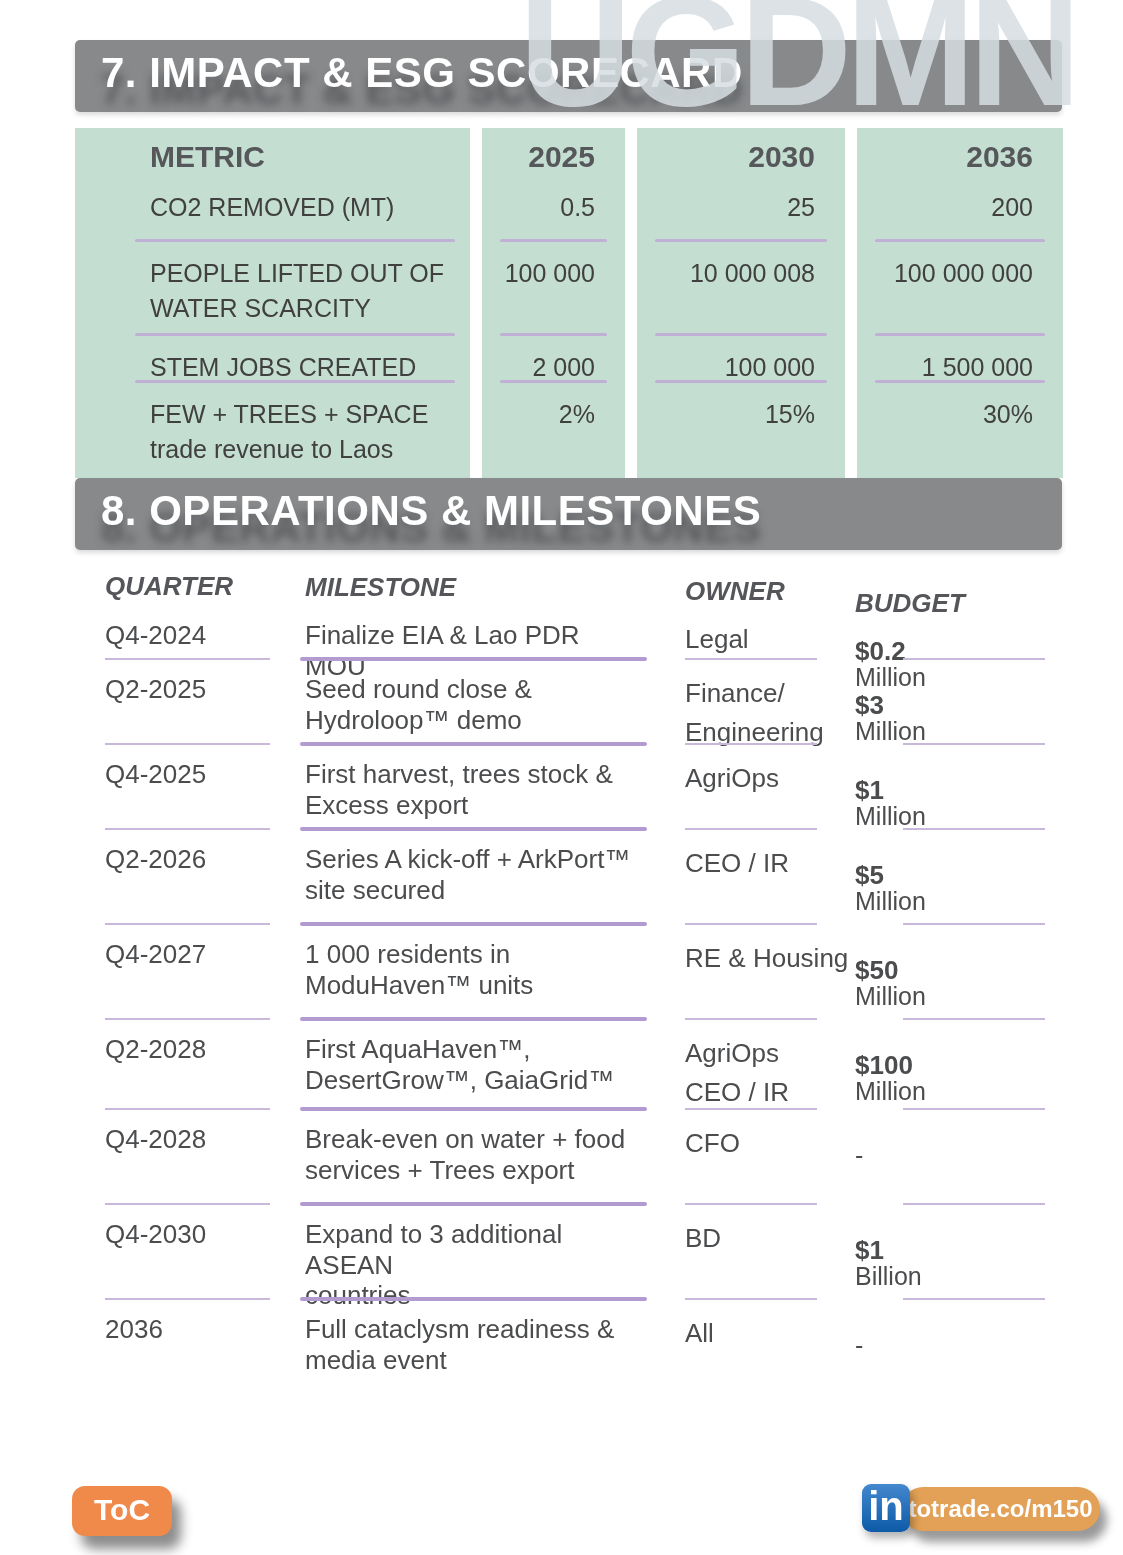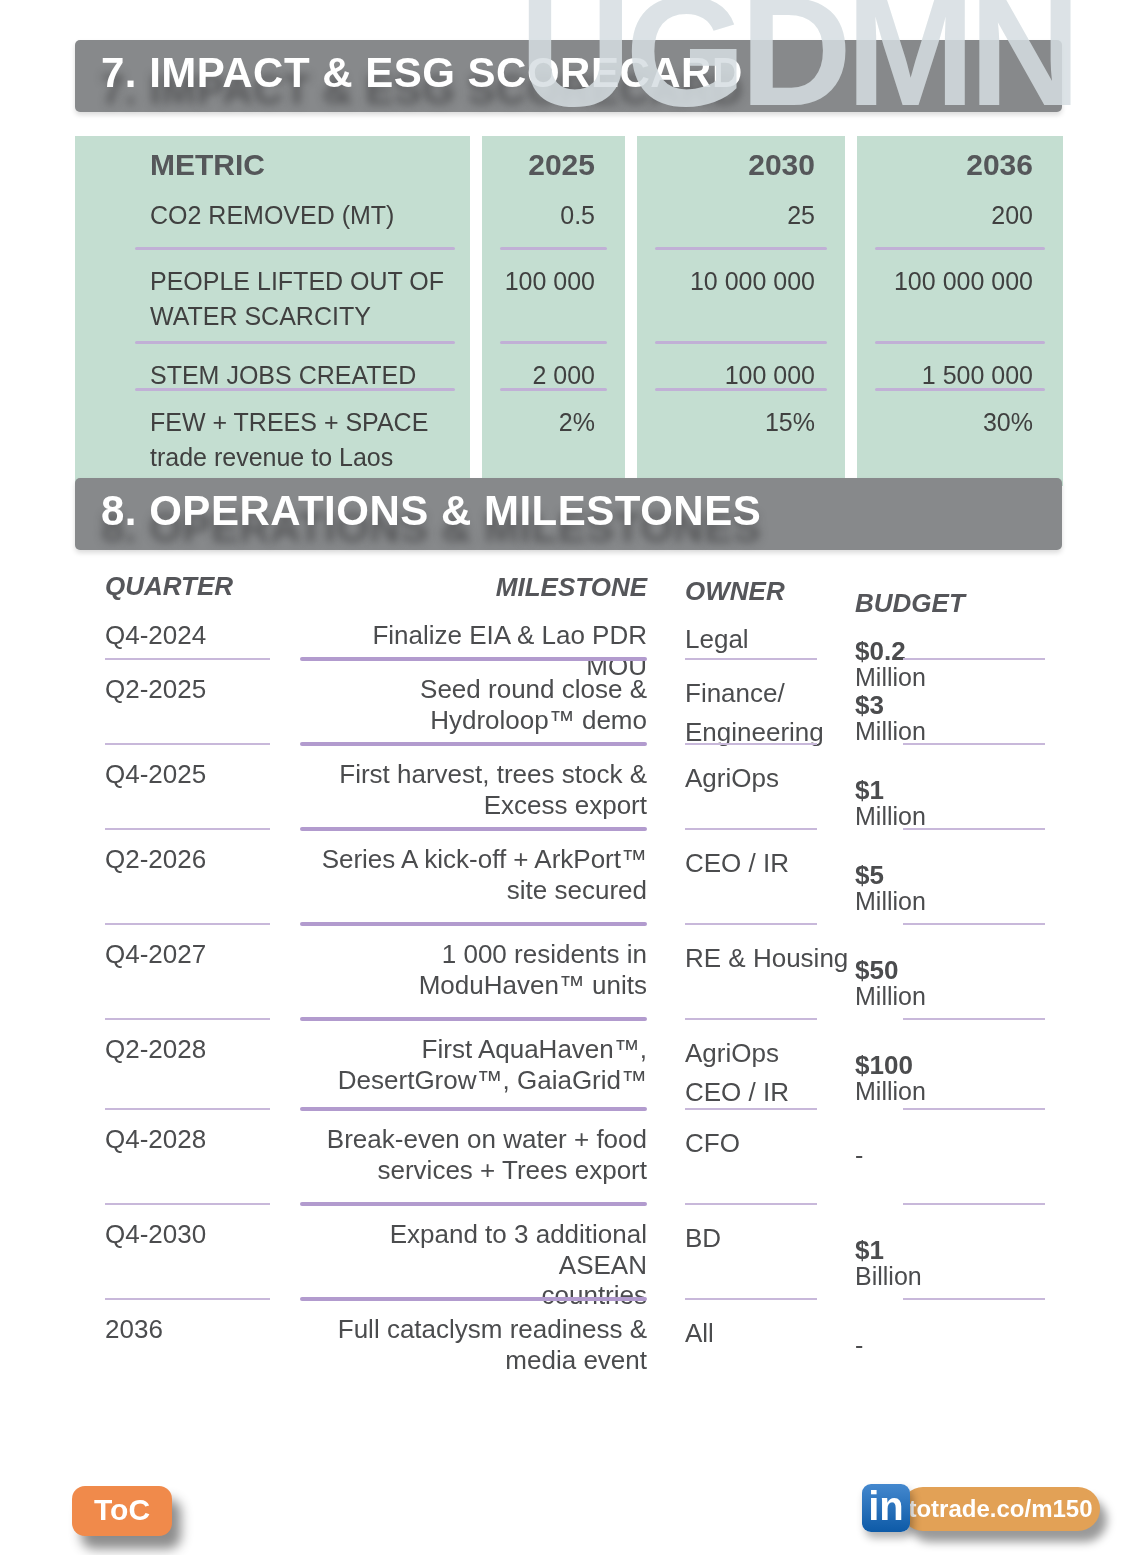--- a/index.html
+++ b/index.html
@@ -13,42 +13,42 @@
 
   
   .bar{position:absolute;left:75px;width:987px;height:72px;background:#87898b;
        border-radius:5px;z-index:1;box-shadow:0 3px 5px rgba(0,0,0,.14);}
   .bar7{top:40px;} .bar8{top:478px;}
   .bar-title{position:relative;z-index:6;display:block;padding:9px 0 0 26px;
     font-size:42px;font-weight:bold;color:#ffffff;letter-spacing:.5px;
     text-shadow:0 17px 9px rgba(47,47,50,.55);white-space:nowrap;}
 
   
-  .t7{position:absolute;left:75px;top:136px;width:988px;display:grid;
+  .t7{position:absolute;left:75px;top:128px;width:988px;display:grid;
       grid-template-columns:395px 143px 208px 206px;column-gap:12px;
       grid-template-rows:50px 66px 94px 47px 93px;}
   .c{background:#c4ded1;position:relative;padding-top:12px;box-sizing:border-box;
      color:#404040;font-size:25px;line-height:1.4;}
   .c.h{font-size:30px;font-weight:bold;color:#55575a;line-height:1.1;}
   .c.m{padding-left:75px;padding-right:10px;}
   .c.v{text-align:right;padding-right:30px;}
   .c.ln::after{content:"";position:absolute;bottom:2px;height:3px;
      background:#c1b0d6;border-radius:2px;}
   .c.m.ln::after{left:60px;right:15px;}
   .c.v.ln::after{left:18px;right:18px;}
 
   
   .t8{position:absolute;left:100px;top:560px;width:945px;display:grid;
       grid-template-columns:200px 355px 200px 190px;
       grid-template-rows:48px 54px 85px 85px 95px 95px 90px 95px 95px 88px;
       color:#4b4c4e;}
   .t8>div{position:relative;box-sizing:border-box;}
   .h8{font-size:32px;font-weight:bold;color:#55565a;padding-top:6px;line-height:1.1;font-style:italic;}
   .q8{padding:12px 0 0 5px;font-size:26px;}
-  .m8{padding:12px 8px 0 5px;font-size:26px;line-height:1.18;text-align:right;}
+  .m8{padding:12px 8px 0 5px;font-size:26px;line-height:1.18;}
   .o8{padding:12px 0 0 30px;font-size:26px;line-height:1.5;}
   .b8{padding:4px 0 0 0;font-size:26px;line-height:1;margin-top:26px;}
   .b8 .amt{font-weight:bold;font-size:26px;}
   .b8 .unit{font-size:25px;padding-top:1px;}
   .ln8q::after{content:"";position:absolute;bottom:2px;left:5px;right:30px;height:2.5px;background:#c8b8da;}
   .ln8m::after{content:"";position:absolute;bottom:1px;left:0;right:8px;height:4px;background:#b29bce;border-radius:2px;}
   .ln8o::after{content:"";position:absolute;bottom:2px;left:30px;right:38px;height:2.5px;background:#c8b8da;}
   .ln8b::after{content:"";position:absolute;bottom:2px;left:48px;right:0;height:2.5px;background:#c8b8da;}
 
   
@@ -85,21 +85,21 @@
     </div>
     <div class="c v ln">0.5</div>
     <div class="c v ln">25</div>
     <div class="c v ln">200</div>
 
     <div class="c m ln">
       <div>PEOPLE LIFTED OUT OF</div>
       <div>WATER SCARCITY</div>
     </div>
     <div class="c v ln">100 000</div>
-    <div class="c v ln">10 000 000</div>
+    <div class="c v ln">10 000 008</div>
     <div class="c v ln">100 000 000</div>
 
     <div class="c m ln">
       <div>STEM JOBS CREATED</div>
       <div></div>
     </div>
     <div class="c v ln">2 000</div>
     <div class="c v ln">100 000</div>
     <div class="c v ln">1 500 000</div>
 

